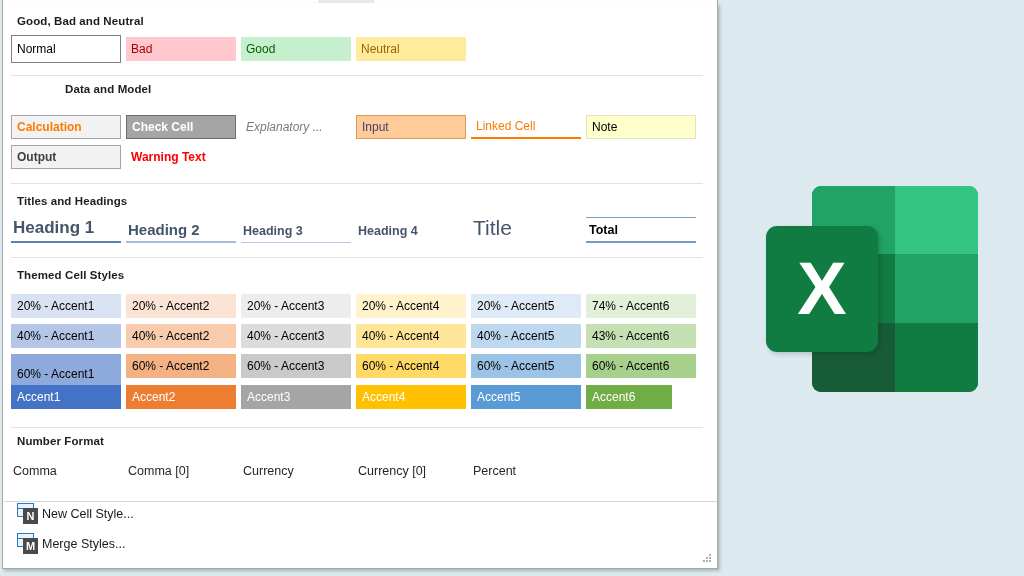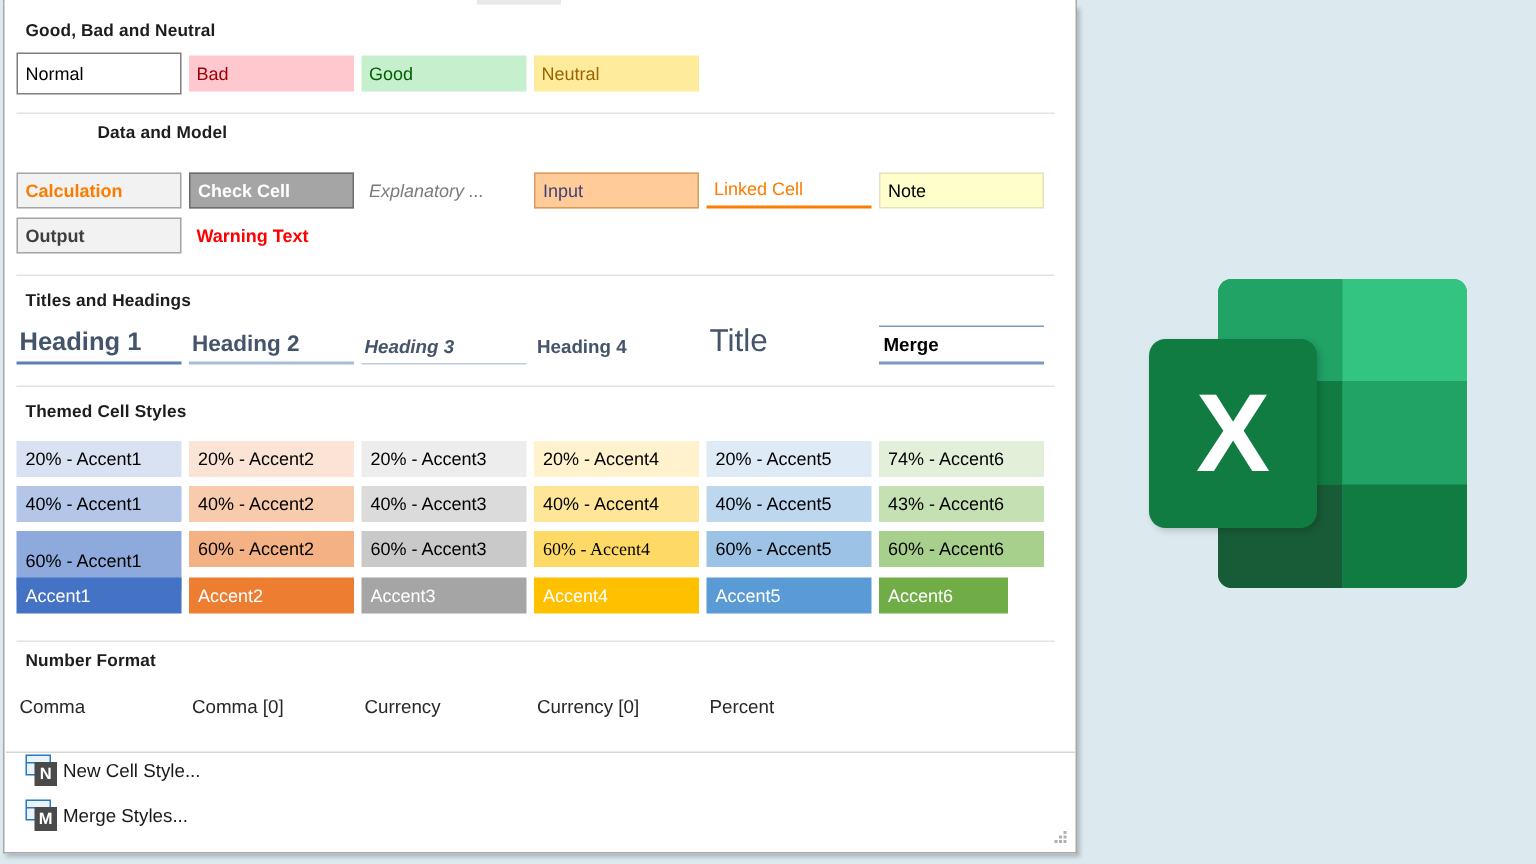--- a/index.html
+++ b/index.html
@@ -55,21 +55,21 @@
   .c-check{background:#a5a5a5;border:1px solid #6d6d6d;color:#fff;font-weight:bold;}
   .c-expl{color:#7b7b7b;font-style:italic;background:transparent;}
   .c-input{background:#ffcc99;border:1px solid #d99c5d;color:#3f3f76;font-weight:normal;}
   .c-linked{color:#fa7d00;background:transparent;border-bottom:2px solid #fa7d00;}
   .c-note{background:#ffffcc;border:1px solid #e3e3c0;color:#000;}
   .c-output{background:#f2f2f2;border:1px solid #a5a5a5;color:#3f3f3f;font-weight:bold;}
   .c-warn{color:#ff0000;background:transparent;font-weight:bold;}
 
   .h1{color:#44546a;font-weight:bold;font-size:17px;border-bottom:2.5px solid #5b7fb5;background:transparent;padding-left:2px;}
   .h2{color:#44546a;font-weight:bold;font-size:15px;border-bottom:2px solid #a7bcd8;background:transparent;padding-left:2px;}
-  .h3{color:#44546a;font-weight:bold;font-size:12.5px;border-bottom:1.5px solid #b9cbe2;background:transparent;padding-left:2px;font-style:italic;}
+  .h3{color:#44546a;font-weight:bold;font-size:12.5px;border-bottom:1.5px solid #b9cbe2;background:transparent;padding-left:2px;}
   .h4{color:#44546a;font-weight:bold;font-size:12.5px;background:transparent;padding-left:2px;}
   .ttl{color:#44546a;font-size:21px;font-weight:normal;background:transparent;padding-left:2px;}
   .tot{color:#000;font-weight:bold;font-size:12.5px;background:transparent;
        border-top:1px solid #7c9bc4;border-bottom:2.5px solid #7c9bc4;padding-left:3px;}
 
   .themed{font-size:12px;color:#000;padding-left:6px;}
   .themed.light{color:#ffffff;}
 
   
   .cmd{position:absolute;display:flex;align-items:center;height:22px;cursor:default;}
@@ -133,21 +133,21 @@
 
     <div class="divider" style="top:180px;"></div>
 
     <div class="sec-title" style="left:14px;top:192px;">Titles and Headings</div>
 
     <div class="cell h1" style="left:8px;top:212px;width:110px;height:28px;">Heading 1</div>
     <div class="cell h2" style="left:123px;top:214px;width:110px;height:26px;">Heading 2</div>
     <div class="cell h3" style="left:238px;top:216px;width:110px;height:24px;">Heading 3</div>
     <div class="cell h4" style="left:353px;top:216px;width:110px;height:24px;">Heading 4</div>
     <div class="cell ttl" style="left:468px;top:210px;width:110px;height:30px;">Title</div>
-    <div class="cell tot" style="left:583px;top:214px;width:110px;height:26px;">Merge</div>
+    <div class="cell tot" style="left:583px;top:214px;width:110px;height:26px;">Total</div>
 
     <div class="divider" style="top:254px;"></div>
 
     <div class="sec-title" style="left:14px;top:266px;">Themed Cell Styles</div>
 
     <div id="themed-grid">
         <div class="cell themed" style="left: 8px; top: 291px; width: 110px; height: 24px; background: rgb(217, 226, 243);">20% - Accent1</div>
         <div class="cell themed" style="left: 123px; top: 291px; width: 110px; height: 24px; background: rgb(251, 228, 213);">20% - Accent2</div>
         <div class="cell themed" style="left: 238px; top: 291px; width: 110px; height: 24px; background: rgb(237, 237, 237);">20% - Accent3</div>
         <div class="cell themed" style="left: 353px; top: 291px; width: 110px; height: 24px; background: rgb(255, 242, 204);">20% - Accent4</div>
@@ -155,21 +155,21 @@
         <div class="cell themed" style="left: 583px; top: 291px; width: 110px; height: 24px; background: rgb(226, 239, 217);">74% - Accent6</div>
         <div class="cell themed" style="left: 8px; top: 321px; width: 110px; height: 24px; background: rgb(180, 198, 231);">40% - Accent1</div>
         <div class="cell themed" style="left: 123px; top: 321px; width: 110px; height: 24px; background: rgb(247, 203, 172);">40% - Accent2</div>
         <div class="cell themed" style="left: 238px; top: 321px; width: 110px; height: 24px; background: rgb(219, 219, 219);">40% - Accent3</div>
         <div class="cell themed" style="left: 353px; top: 321px; width: 110px; height: 24px; background: rgb(255, 229, 152);">40% - Accent4</div>
         <div class="cell themed" style="left: 468px; top: 321px; width: 110px; height: 24px; background: rgb(189, 215, 238);">40% - Accent5</div>
         <div class="cell themed" style="left: 583px; top: 321px; width: 110px; height: 24px; background: rgb(197, 224, 179);">43% - Accent6</div>
         <div class="cell themed" style="left: 8px; top: 351px; width: 110px; height: 40px; background: rgb(142, 169, 219); text-align: right;">60% - Accent1</div>
         <div class="cell themed" style="left: 123px; top: 351px; width: 110px; height: 24px; background: rgb(244, 177, 131);">60% - Accent2</div>
         <div class="cell themed" style="left: 238px; top: 351px; width: 110px; height: 24px; background: rgb(201, 201, 201);">60% - Accent3</div>
-        <div class="cell themed" style="left: 353px; top: 351px; width: 110px; height: 24px; background: rgb(255, 217, 101); font-family: Liberation Serif, serif;">60% - Accent4</div>
+        <div class="cell themed" style="left: 353px; top: 351px; width: 110px; height: 24px; background: rgb(255, 217, 101);">60% - Accent4</div>
         <div class="cell themed" style="left: 468px; top: 351px; width: 110px; height: 24px; background: rgb(156, 195, 229);">60% - Accent5</div>
         <div class="cell themed" style="left: 583px; top: 351px; width: 110px; height: 24px; background: rgb(168, 208, 141);">60% - Accent6</div>
         <div class="cell themed light" style="left: 8px; top: 382px; width: 110px; height: 24px; background: rgb(68, 114, 196);">Accent1</div>
         <div class="cell themed light" style="left: 123px; top: 382px; width: 110px; height: 24px; background: rgb(237, 125, 49);">Accent2</div>
         <div class="cell themed light" style="left: 238px; top: 382px; width: 110px; height: 24px; background: rgb(165, 165, 165);">Accent3</div>
         <div class="cell themed light" style="left: 353px; top: 382px; width: 110px; height: 24px; background: rgb(255, 192, 0);">Accent4</div>
         <div class="cell themed light" style="left: 468px; top: 382px; width: 110px; height: 24px; background: rgb(91, 155, 213);">Accent5</div>
         <div class="cell themed light" style="left: 583px; top: 382px; width: 86px; height: 24px; background: rgb(112, 173, 71);">Accent6</div>
       </div>
 

